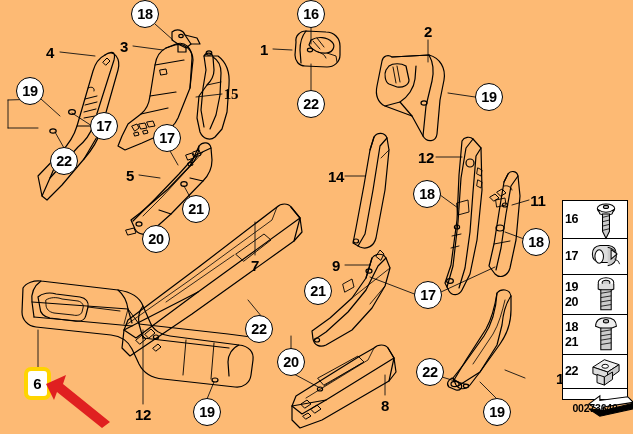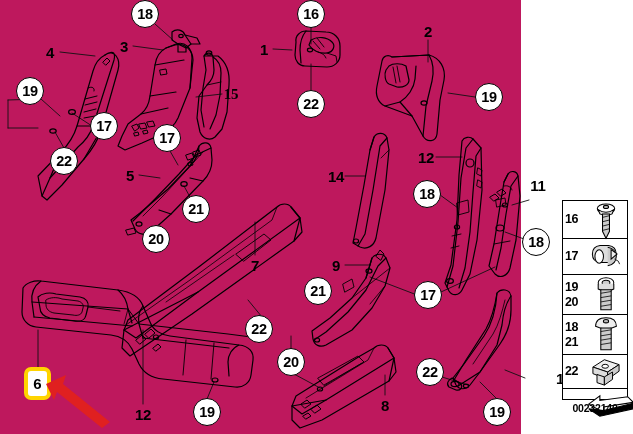--- a/index.html
+++ b/index.html
@@ -1,19 +1,19 @@
 <!DOCTYPE html>
 <html><head>
 <meta charset="utf-8">
 <title>Parts Diagram</title>
 <style>
   html,body{margin:0;padding:0;background:#fff;}
   body{width:633px;height:434px;overflow:hidden;
        font-family:"Liberation Sans",sans-serif;color:#000;}
-  #stage{position:relative;width:521px;height:434px;background:#be185d;}
+  #stage{position:relative;width:633px;height:434px;background:#fdba74;}
   #artboard{position:absolute;left:0;top:0;width:633px;height:434px;}
   .callout-num{
     position:absolute;font-weight:bold;font-size:15px;line-height:1;
     color:#000;transform:translate(-50%,-50%);white-space:nowrap;
     letter-spacing:-0.3px;
   }
   .bubble{
     position:absolute;width:28px;height:28px;border-radius:50%;
     border:1.8px solid #000;background:#fff;
     transform:translate(-50%,-50%);
@@ -364,21 +364,21 @@
       <div class="callout-num" style="left: 231px; top: 94px; font-family: Liberation Serif, serif;">15</div>
       <div class="bubble" style="left: 311px; top: 104px;">22</div>
       <div class="bubble" style="left: 489px; top: 97px;">19</div>
       <div class="bubble" style="left: 104px; top: 126px;">17</div>
       <div class="callout-num" style="left: 426px; top: 157px;">12</div>
       <div class="bubble" style="left: 64px; top: 161px;">22</div>
       <div class="bubble" style="left: 167px; top: 138px;">17</div>
       <div class="callout-num" style="left: 130px; top: 175px;">5</div>
       <div class="callout-num" style="left: 336px; top: 176px;">14</div>
       <div class="bubble" style="left: 427px; top: 194px;">18</div>
-      <div class="callout-num" style="left: 538px; top: 185px;">11</div>
+      <div class="callout-num" style="left: 538px; top: 200px;">11</div>
       <div class="bubble" style="left: 196px; top: 209px;">21</div>
       <div class="bubble" style="left: 536px; top: 242px;">18</div>
       <div class="bubble" style="left: 156px; top: 239px;">20</div>
       <div class="callout-num" style="left: 255px; top: 265px;">7</div>
       <div class="callout-num" style="left: 336px; top: 265px;">9</div>
       <div class="bubble" style="left: 318px; top: 291px;">21</div>
       <div class="bubble" style="left: 428px; top: 295px;">17</div>
       <div class="bubble" style="left: 259px; top: 329px;">22</div>
       <div class="bubble" style="left: 291px; top: 362px;">20</div>
       <div class="bubble" style="left: 430px; top: 372px;">22</div>
@@ -477,21 +477,21 @@
         <div class="lg-art">
           <svg viewBox="0 0 56 30" width="52" height="28">
             <g stroke="#000" stroke-width="1.2">
               <path d="M4 13 L16 4 L16 9 L46 5 L52 11 L20 16 L20 22 z" fill="#fff"></path>
               <path d="M4 18 L16 26 L52 18 L52 12 L20 20 z" fill="#000"></path>
             </g>
           </svg>
         </div>
       </div>
     </div>
-  <div id="diagram-id">00232140</div>
+  <div id="diagram-id">00273640</div>
 
   <div id="hl-box">
     <span>6</span>
   </div>
   <svg id="arrow" viewBox="0 0 68 60" xmlns="http://www.w3.org/2000/svg">
     <g fill="#e02020" stroke="none">
       <path d="M2 16 L22 7 L19 16 L66 54 L58 60 L13 24 L10 32 Z"></path>
     </g>
   </svg>
 

